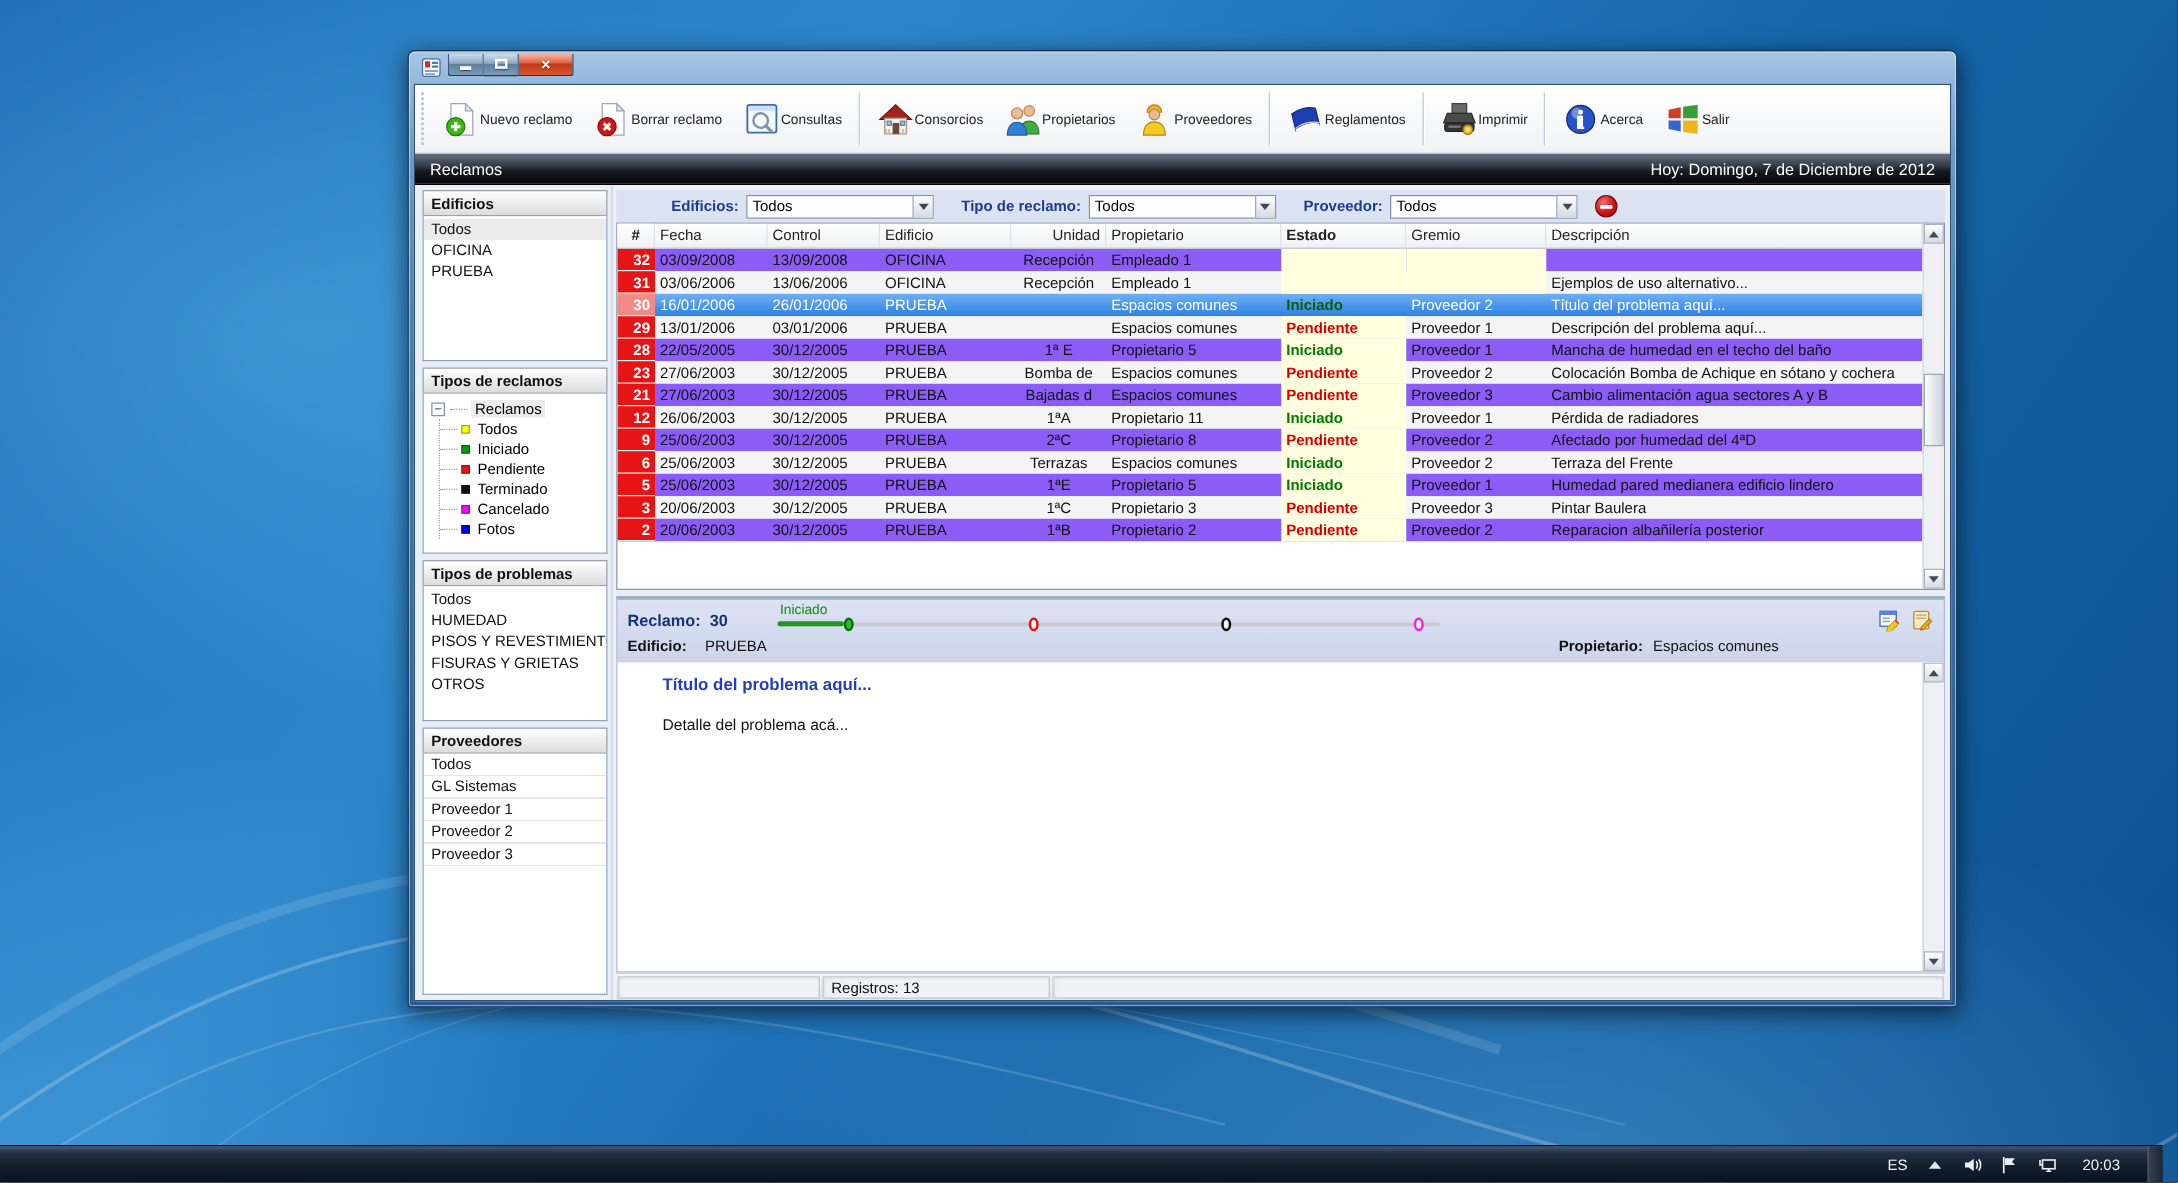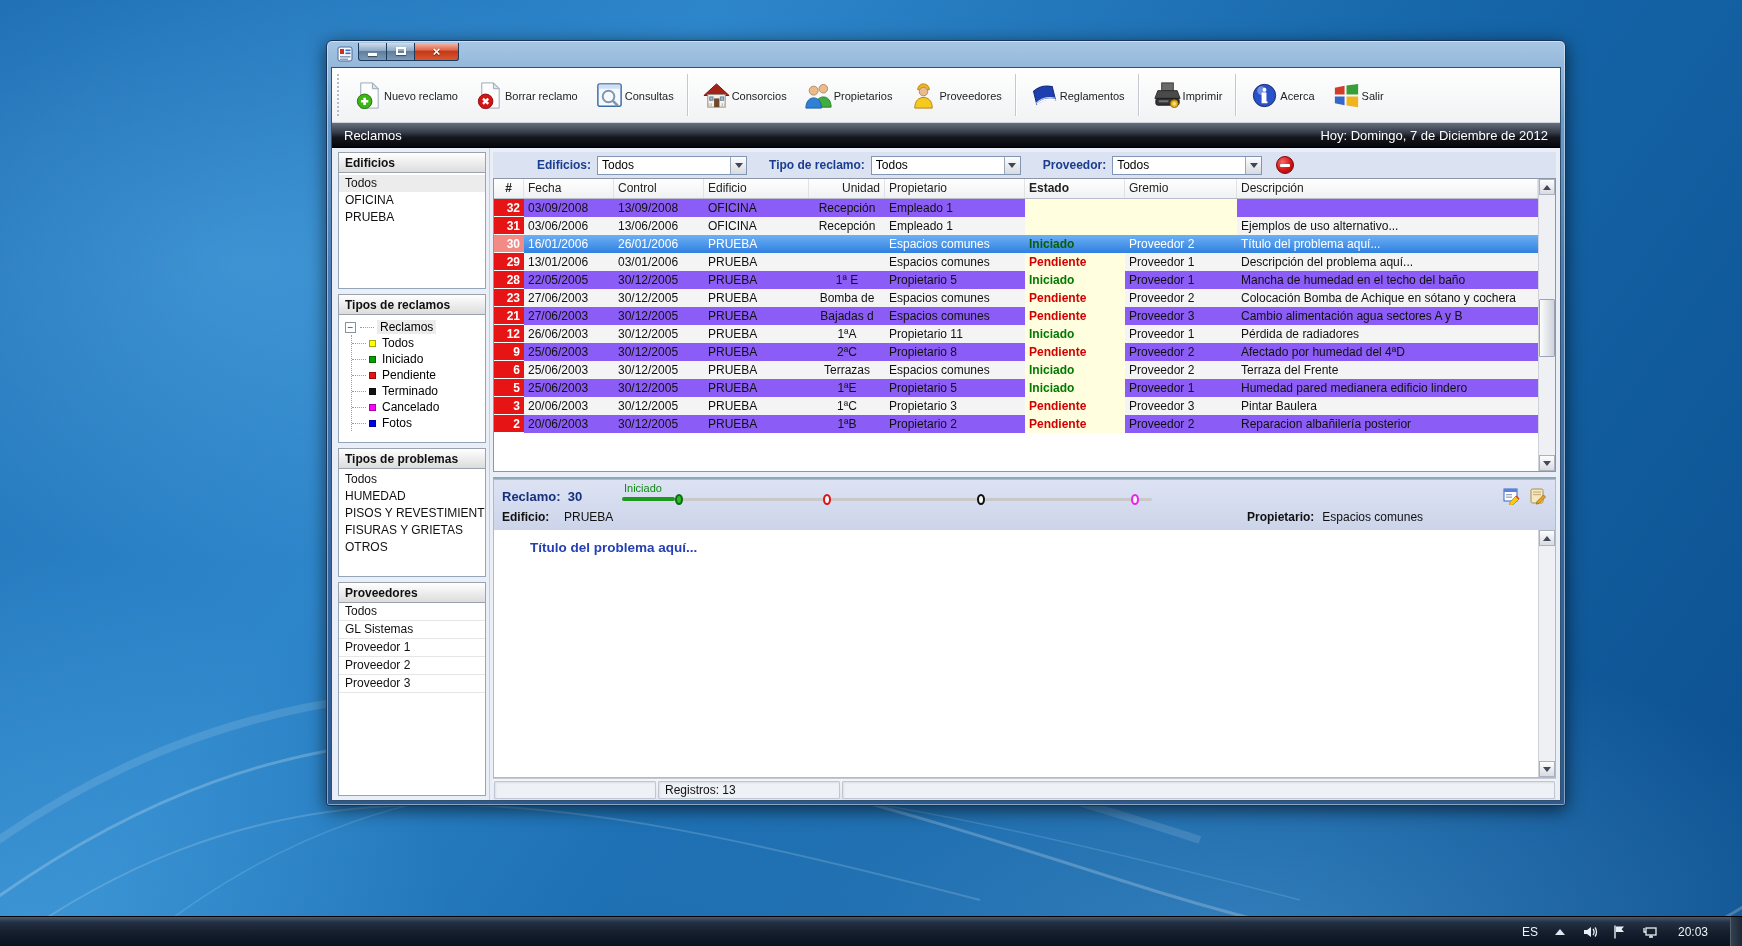--- a/index.html
+++ b/index.html
@@ -165,21 +165,21 @@
   
   .statusbar{height:22px;background:linear-gradient(#f3f5f8,#e2e6ec);border-top:1px solid #c3c9d3;
     display:flex;align-items:center;font-size:12px;color:#111;}
   .st-cell{height:18px;margin:0 1px;border:1px solid #c0c7d2;border-radius:1px;background:#eef1f5;
     box-shadow:inset 1px 1px 2px rgba(0,0,0,.08);display:flex;align-items:center;padding:0 6px;}
   .st-c1{width:162px;}
   .st-c2{width:182px;}
   .st-c3{flex:1;}
 
   
-  .taskbar{position:absolute;left:0;right:0;bottom:0;height:30px;
+  .taskbar{position:absolute;left:0;right:12px;bottom:0;height:30px;
     background:linear-gradient(180deg,#4a5a70 0%,#233144 18%,#141e2c 55%,#0a1220 100%);
     border-top:1px solid #000;display:flex;align-items:center;color:#eef3f9;}
   .tray{margin-left:auto;display:flex;align-items:center;gap:14px;height:100%;}
   .tray-lang{font-size:12px;}
   .tray-ic{width:16px;height:16px;display:flex;align-items:center;justify-content:center;}
   .tray-ic svg{width:16px;height:16px;}
   .tri-up-sm{width:0;height:0;border-left:5px solid transparent;border-right:5px solid transparent;border-bottom:6px solid #dfe7f0;}
   .tray-clock{font-size:12px;padding:0 6px;}
   .show-desktop{width:12px;height:100%;background:linear-gradient(90deg,#32404f,#1d2836);border-left:1px solid #55616f;margin-left:2px;}
 </style>
@@ -640,20 +640,21 @@
                 <span class="d-lab w-edif">Edificio:</span>
                 <span class="d-val">PRUEBA</span>
                 <span class="d-rgroup">
                   <span class="d-lab">Propietario:</span>
                   <span class="d-val">Espacios comunes</span>
                 </span>
               </div>
             </div>
             <div class="d-body">
               <div class="d-title">Título del problema aquí...</div>
+              <div class="d-line1">Detalle del problema acá...</div>
               <div class="d-scroll">
                 <span class="sb-btn up">
                     <span class="sb-tri-up"></span>
                   </span>
                 <span class="sb-btn down">
                     <span class="sb-tri-dn"></span>
                   </span>
               </div>
             </div>
           </div>

